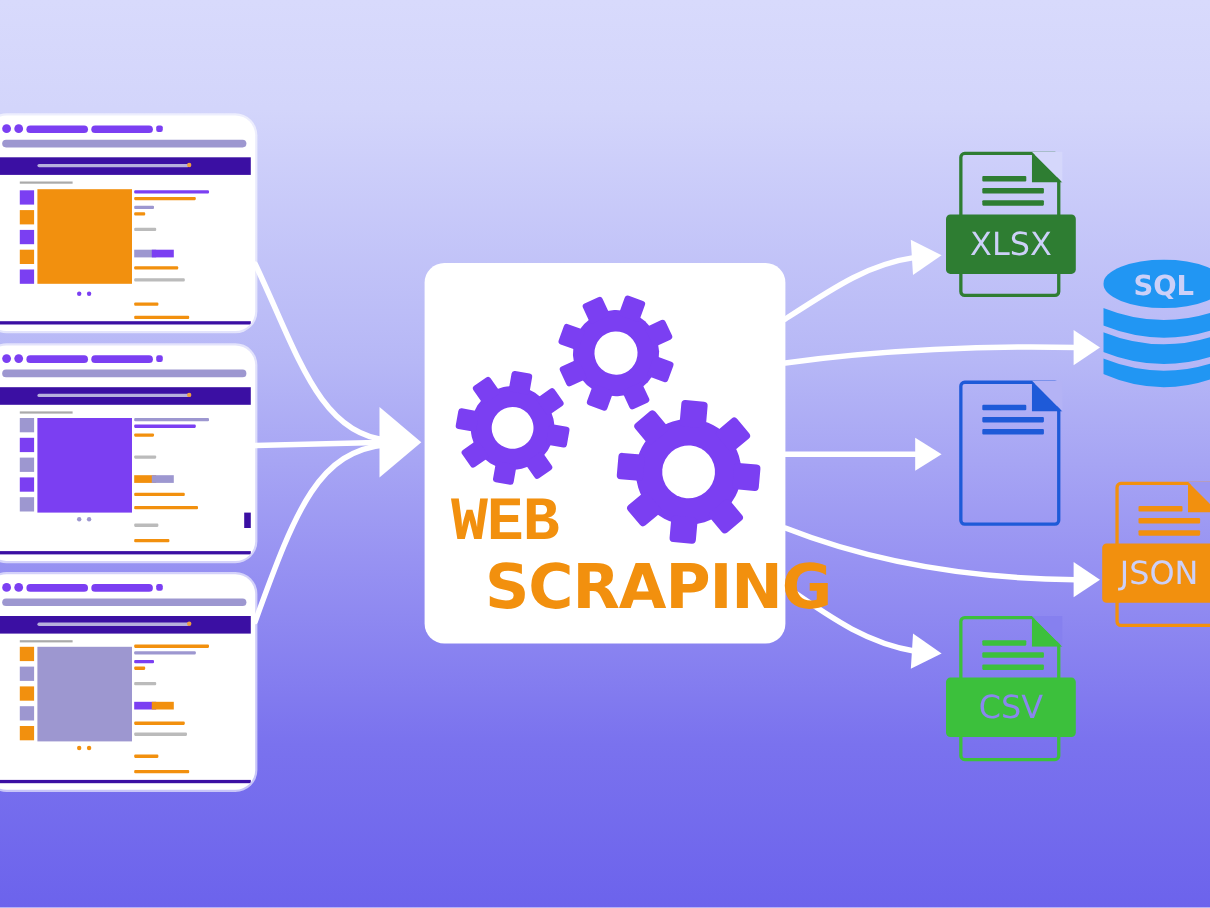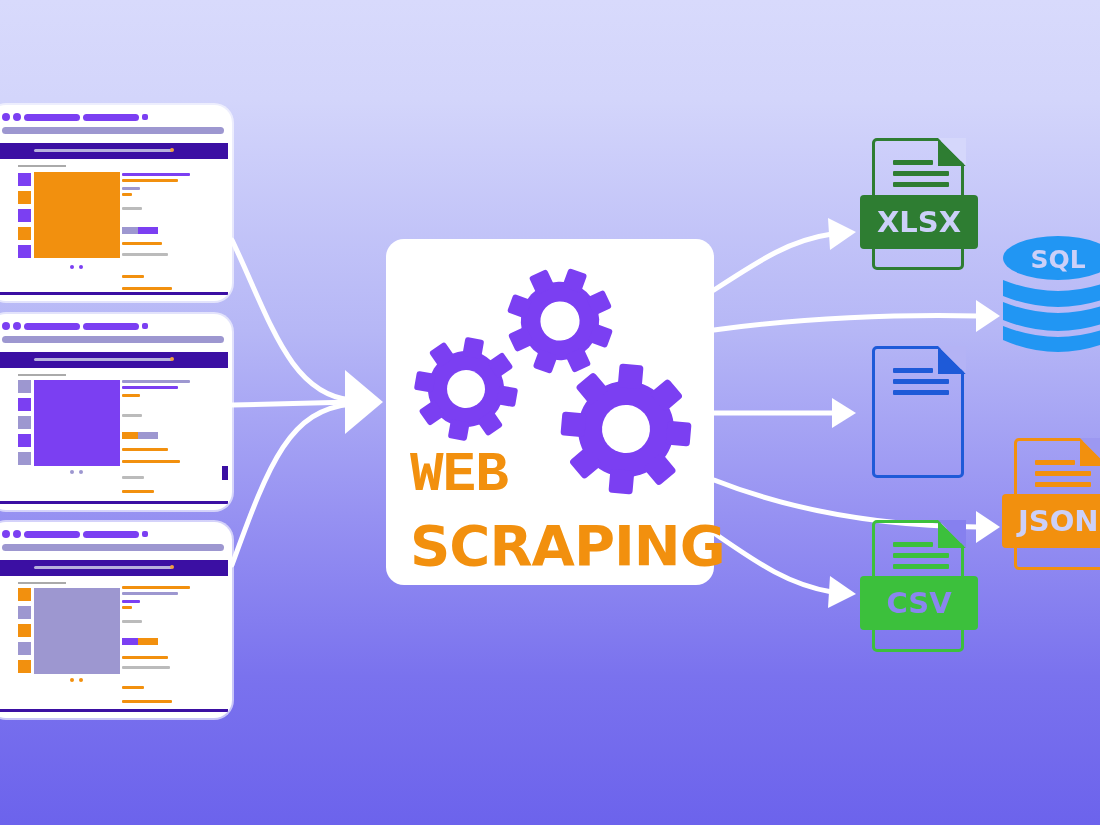--- a/index.html
+++ b/index.html
@@ -43,21 +43,21 @@
   .file { position: absolute; width: 120px; height: 136px; }
   .file .page {
     position: absolute; left: 12px; top: 0; width: 92px; height: 132px;
     border: 3px solid currentColor; border-radius: 5px; box-sizing: border-box; background: transparent;
   }
   .file .l { position: absolute; left: 33px; height: 5px; background: currentColor; border-radius: 1px; }
   .file .band {
     position: absolute; left: 0; top: 56px; width: 118px; height: 54px; border-radius: 4px;
     background: currentColor; display: flex; align-items: center; justify-content: center;
   }
-  .file .band span { color: #ccd0f8; font-size: 29px; font-weight: bold; letter-spacing: 0px; font-family: "DejaVu Sans", sans-serif; }
+  .file .band span { color: #ccd0f8; font-size: 29px; font-weight: normal; letter-spacing: 0px; font-family: "DejaVu Sans", sans-serif; }
   .db { position: absolute; left: 1003px; top: 236px; width: 110px; height: 128px; }
 </style>
 </head>
 <body>
 
 <svg class="abs" style="left:0;top:0" width="1100" height="825" viewBox="0 0 1100 825">
   <g fill="none" stroke="#ffffff" stroke-width="5" stroke-linecap="round">
 
     <path d="M232 240 C 270 320, 290 395, 352 400"></path>
     <path d="M232 405 L 352 402"></path>
@@ -208,21 +208,21 @@
     </g>
   <g transform="translate(174,82) rotate(20) scale(0.98)">
       <use href="#gear"></use>
     </g>
   <g transform="translate(240,190) rotate(5) scale(1.2)">
       <use href="#gear"></use>
     </g>
 </svg>
 
 <div class="title" style="top:445px;font-size:56px;line-height:60px;font-family:Liberation Mono, monospace;">WEB</div>
-<div class="title" style="top:516px;font-size:56px;line-height:60px;">SCRAPING</div>
+<div class="title" style="top:505px;font-size:56px;line-height:60px;margin-left:31px;">SCRAPING</div>
 
 <div class="file" style="left:860px;top:138px;color:#2e7d32;">
   <div class="page"></div>
   <svg class="abs" style="left:78px;top:0" width="28" height="28">
       <polygon points="0,0 28,28 0,28" fill="#2e7d32"></polygon>
       <polygon points="0,0 28,0 28,28" fill="#d5d7fb"></polygon>
     </svg>
   <div class="l" style="top:22px;width:40px"></div>
   <div class="l" style="top:33px;width:56px"></div>
   <div class="l" style="top:44px;width:56px"></div>
@@ -259,21 +259,21 @@
       <polygon points="0,0 28,0 28,28" fill="#9c98f1"></polygon>
     </svg>
   <div class="l" style="top:22px;width:40px"></div>
   <div class="l" style="top:33px;width:56px"></div>
   <div class="l" style="top:44px;width:56px"></div>
   <div class="band" style="top:56px;justify-content:flex-start;padding-left:16px;box-sizing:border-box;">
       <span>JSON</span>
     </div>
 </div>
 
-<div class="file" style="left:860px;top:520px;color:#3cc03c;">
+<div class="file" style="left:860px;top:560px;color:#3cc03c;">
   <div class="page"></div>
   <svg class="abs" style="left:78px;top:0" width="28" height="28">
       <polygon points="0,0 28,28 0,28" fill="#3cc03c"></polygon>
       <polygon points="0,0 28,0 28,28" fill="#8680ef"></polygon>
     </svg>
   <div class="l" style="top:22px;width:40px"></div>
   <div class="l" style="top:33px;width:56px"></div>
   <div class="l" style="top:44px;width:56px"></div>
   <div class="band" style="top:56px;">
       <span style="color:#8a86ef;">CSV</span>

